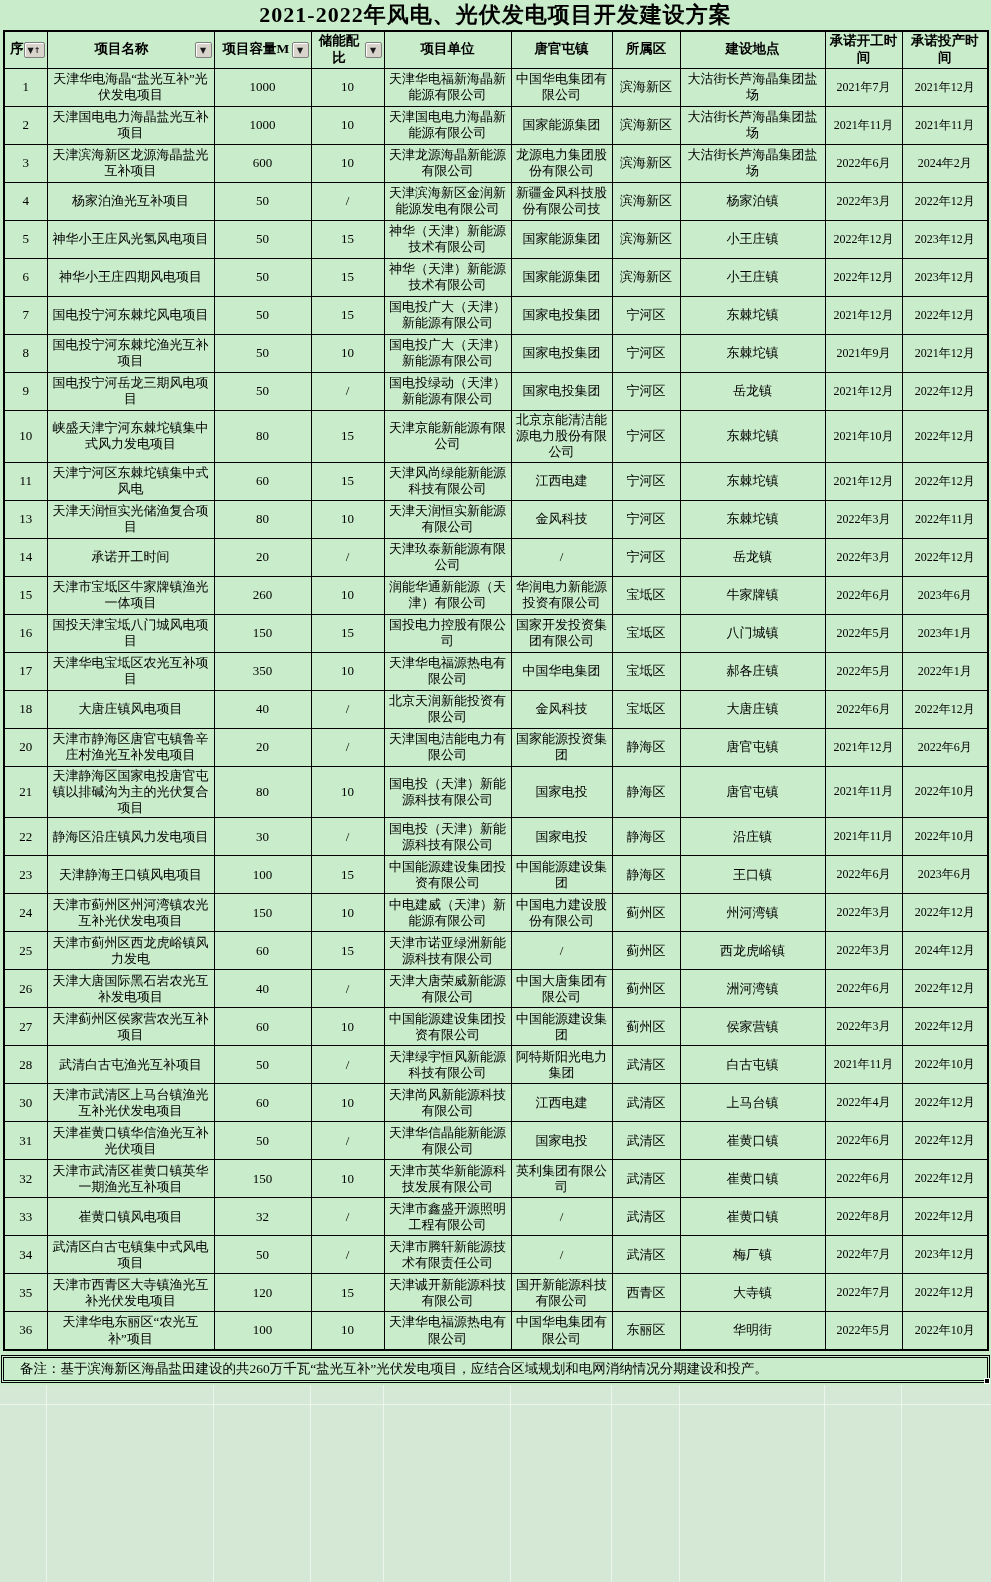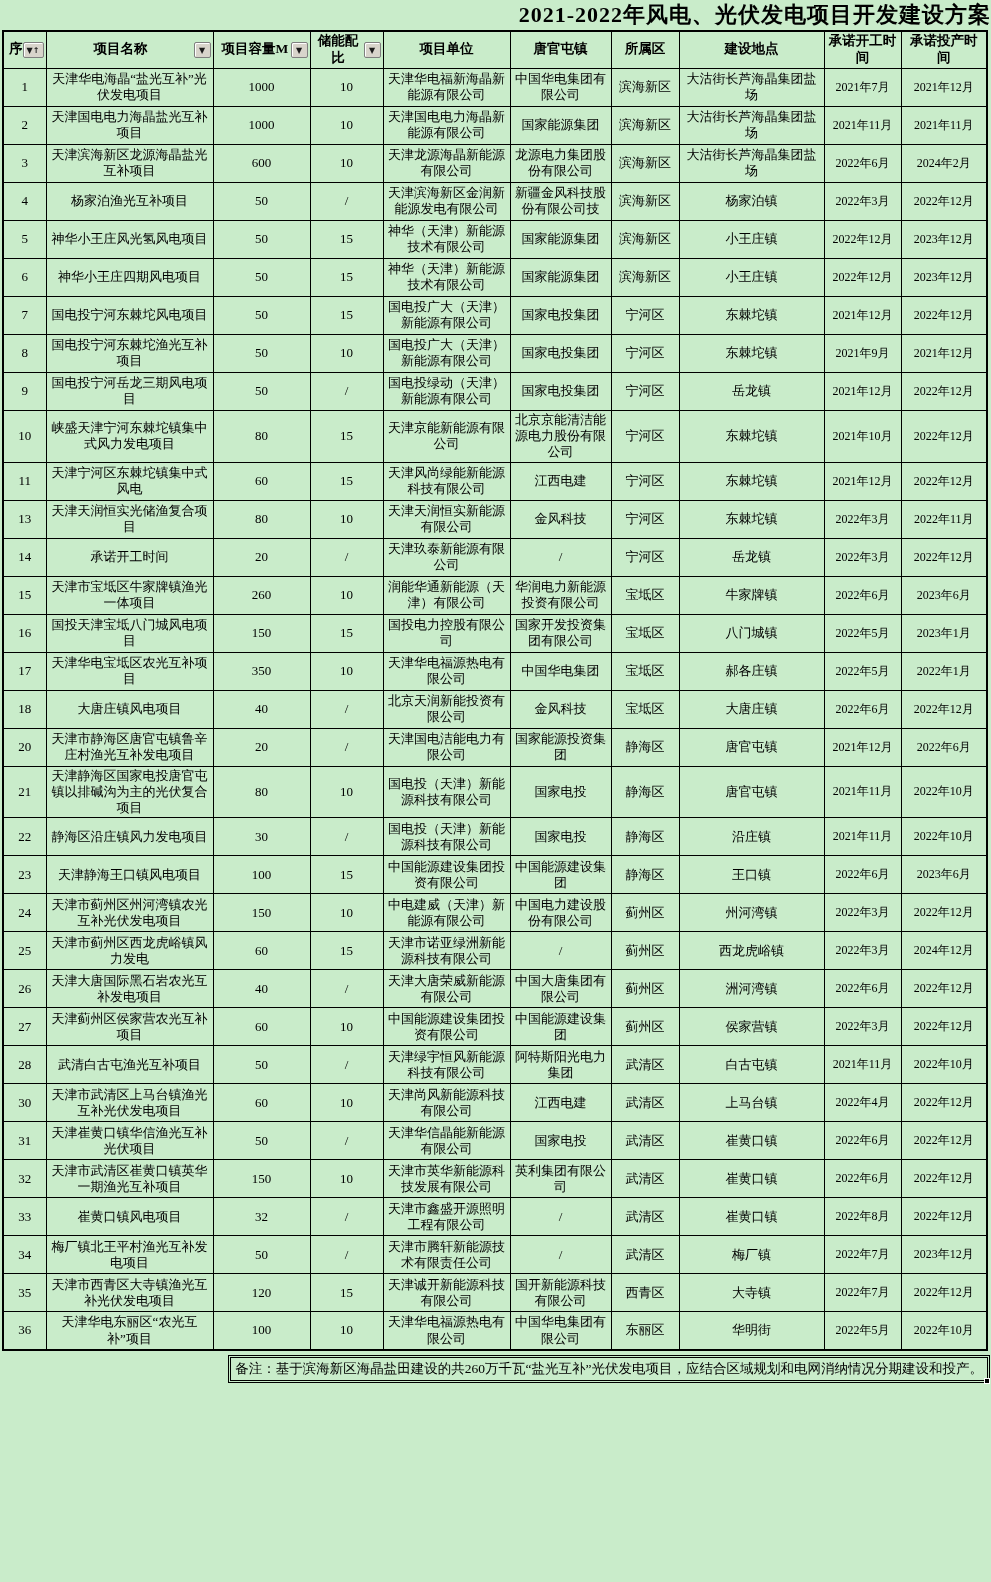--- a/index.html
+++ b/index.html
@@ -15,21 +15,20 @@
   body{
     font-family:"Liberation Serif","DejaVu Serif",serif;
     background:var(--sheet-bg);
     color:#000;
   }
   .sheet{
     width:991px;height:1582px;
     display:flex;flex-direction:column;
     overflow:hidden;
     background:var(--cell-bg);
-    align-items:flex-end;
   }
   .title-bar{
     height:30px;line-height:30px;
     text-align:center;
     font-size:22px;font-weight:bold;
     letter-spacing:1px;
     flex:0 0 auto;
     background:var(--cell-bg);
   }
   table.main{
@@ -82,21 +81,21 @@
     font-family:"DejaVu Sans",sans-serif;
     cursor:default;
   }
   .filter-btn.sortbtn{width:21px;letter-spacing:0;}
   .note-box{
     margin:4px 1px 0 1px;
     border:3px double var(--border);
     background:var(--cell-bg);
     min-height:27px;
     display:flex;align-items:center;
-    padding:2px 4px;
+    padding:2px 16px;
     font-size:13.5px;
     position:relative;
     flex:0 0 auto;
   }
   .note-box .handle{
     position:absolute;right:-3px;bottom:-4px;
     width:6px;height:6px;background:#000;
     border:1px solid #fff;
   }
   .grid-area{
@@ -504,21 +503,21 @@
           <td class="col3">/</td>
           <td class="col4">天津市鑫盛开源照明工程有限公司</td>
           <td class="col5">/</td>
           <td class="col6">武清区</td>
           <td class="col7">崔黄口镇</td>
           <td class="col8">2022年8月</td>
           <td class="col9">2022年12月</td>
         </tr>
         <tr>
           <td class="col0">34</td>
-          <td class="col1">梅厂镇北王平村渔光互补发电项目</td>
+          <td class="col1">武清区白古屯镇集中式风电项目</td>
           <td class="col2">50</td>
           <td class="col3">/</td>
           <td class="col4">天津市腾轩新能源技术有限责任公司</td>
           <td class="col5">/</td>
           <td class="col6">武清区</td>
           <td class="col7">梅厂镇</td>
           <td class="col8">2022年7月</td>
           <td class="col9">2023年12月</td>
         </tr>
         <tr>

